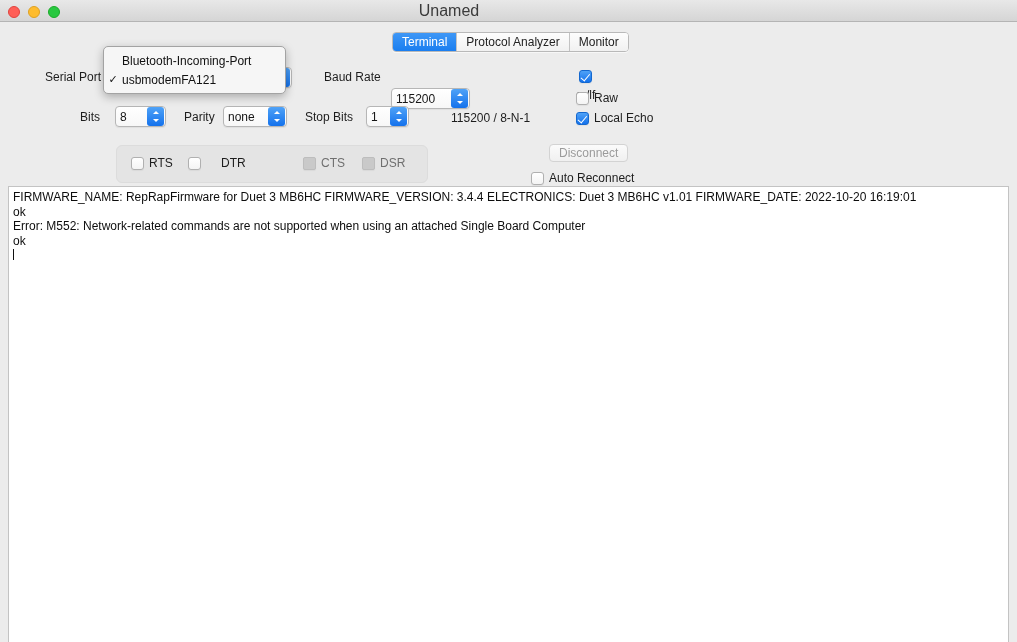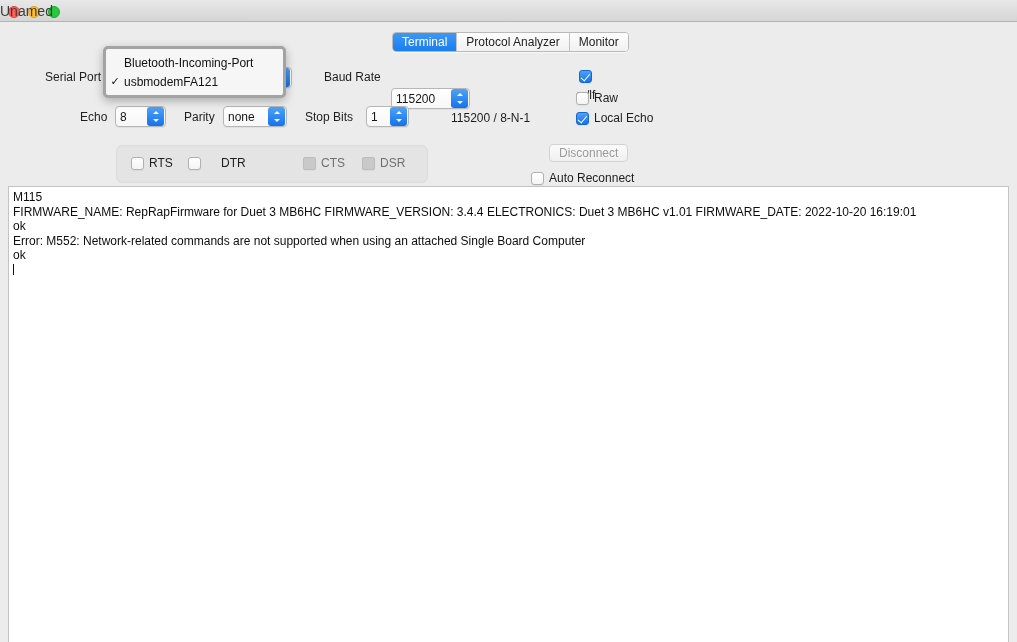--- a/index.html
+++ b/index.html
@@ -40,21 +40,22 @@
   }
   .light.red    { background: #ff5f57; border: 0.5px solid #e0443e; }
   .light.yellow { background: #febc2e; border: 0.5px solid #dea123; }
   .light.green  { background: #28c840; border: 0.5px solid #1aab29; }
 
   .window-title {
     position: absolute;
     left: 0; top: 0;
     width: 898px;
     line-height: 22px;
-    font-size: 14px;
+    text-align: center;
+    font-size: 16px;
     color: #3b3b3b;
     font-weight: normal;
   }
 
   
   .toolbar {
     position: absolute;
     left: 0; top: 22px;
     width: 1017px; height: 164px;
     background: #ececec;
@@ -212,21 +213,21 @@
     border-radius: 4px;
     white-space: nowrap;
   }
 
   
   .menu {
     position: absolute;
     left: 103px; top: 46px;
     width: 183px;
     background: #f6f6f6;
-    border: 3px solid #a3a3a3;
+    border: 1px solid #a3a3a3;
     border-radius: 5px;
     box-shadow: 0 3px 10px rgba(0,0,0,0.28);
     padding: 4px 0;
     z-index: 40;
   }
   .menu-item {
     height: 19px;
     display: flex;
     align-items: center;
     font-size: 12px;
@@ -296,21 +297,21 @@
       <span class="pval">usbmodemFA121</span>
       <span class="parrow"></span>
     </div>
 
     <div class="lbl" style="left:324px; top:48px;">Baud Rate</div>
     <div class="popup" style="left:391px; top:66px; width:79px; top:66px;">
       <span class="pval">115200</span>
       <span class="parrow"></span>
     </div>
 
-    <div class="lbl" style="left:80px; top:88px;">Echo</div>
+    <div class="lbl" style="left:80px; top:88px;">Bits</div>
     <div class="popup" style="left:115px; top:84px; width:51px;">
       <span class="pval">8</span>
       <span class="parrow"></span>
     </div>
 
     <div class="lbl" style="left:184px; top:88px;">Parity</div>
     <div class="popup" style="left:223px; top:84px; width:64px;">
       <span class="pval">none</span>
       <span class="parrow"></span>
     </div>
@@ -369,21 +370,20 @@
       <span class="menu-check"></span>
       <span>Bluetooth-Incoming-Port</span>
     </div>
     <div class="menu-item">
       <span class="menu-check">✓</span>
       <span>usbmodemFA121</span>
     </div>
   </div>
 
   <div class="terminal">
-    <div class="tline">M115</div>
     <div class="tline">FIRMWARE_NAME: RepRapFirmware for Duet 3 MB6HC FIRMWARE_VERSION: 3.4.4 ELECTRONICS: Duet 3 MB6HC v1.01 FIRMWARE_DATE: 2022-10-20 16:19:01</div>
     <div class="tline">ok</div>
     <div class="tline">Error: M552: Network-related commands are not supported when using an attached Single Board Computer</div>
     <div class="tline">ok</div>
     <div class="tline"><span class="caret"></span></div>
   </div>
 
 </div>
 
 </body></html>

